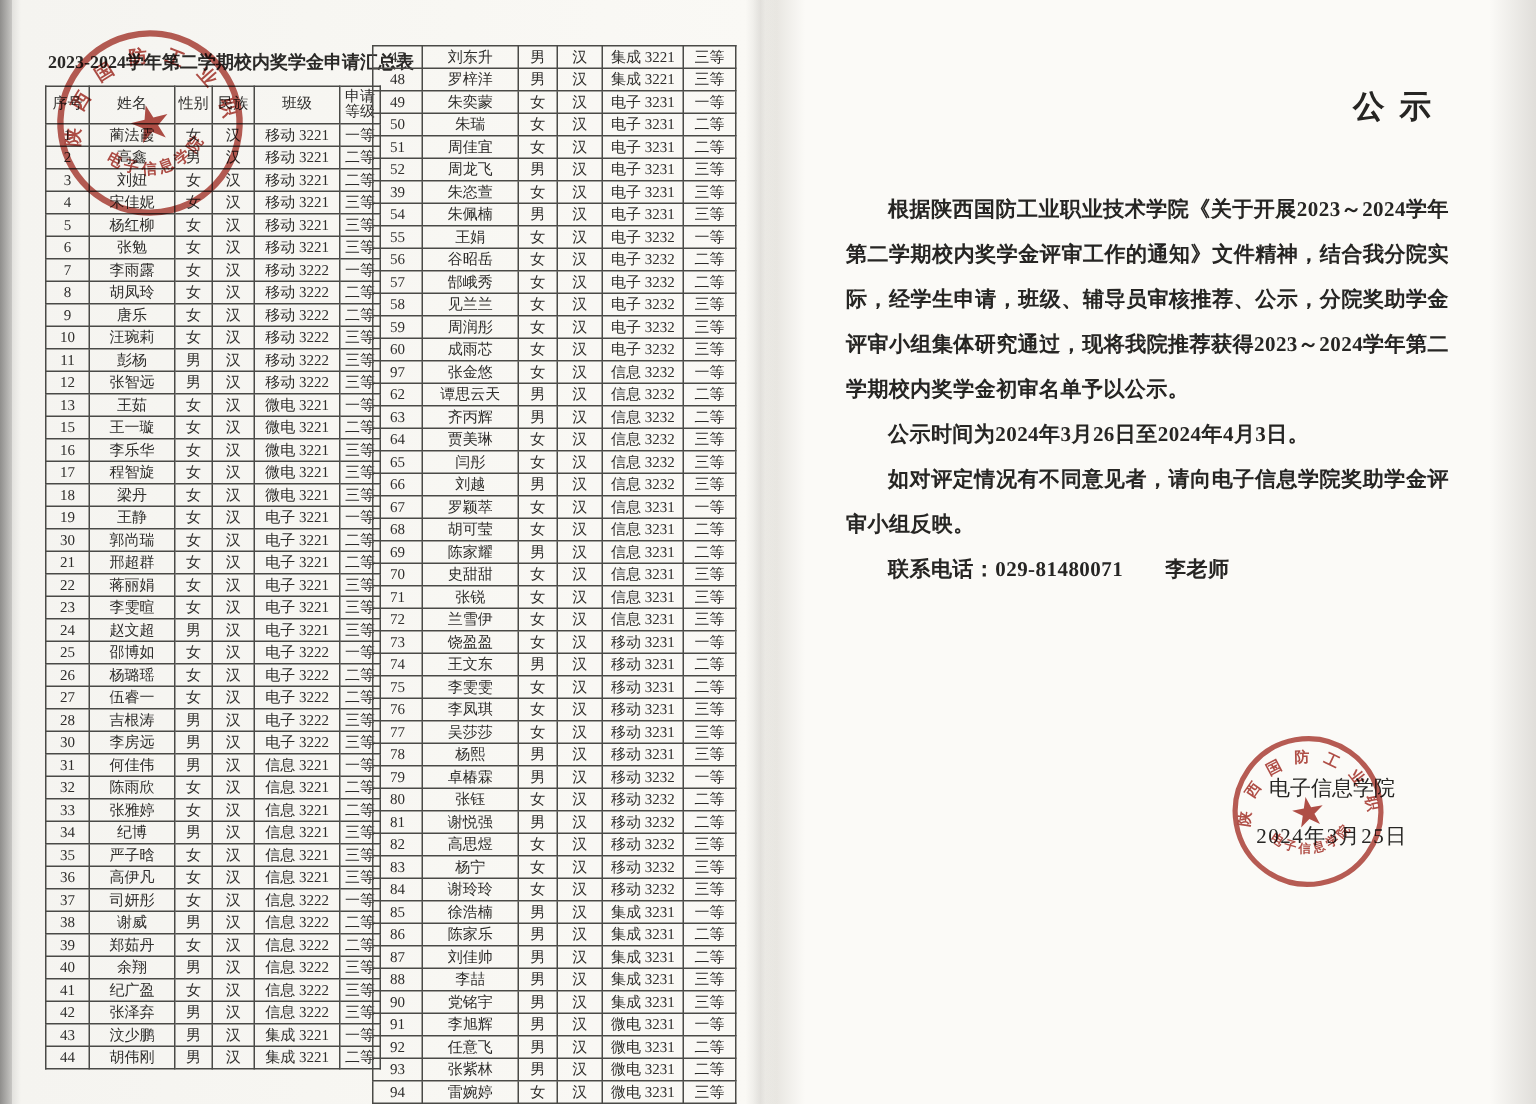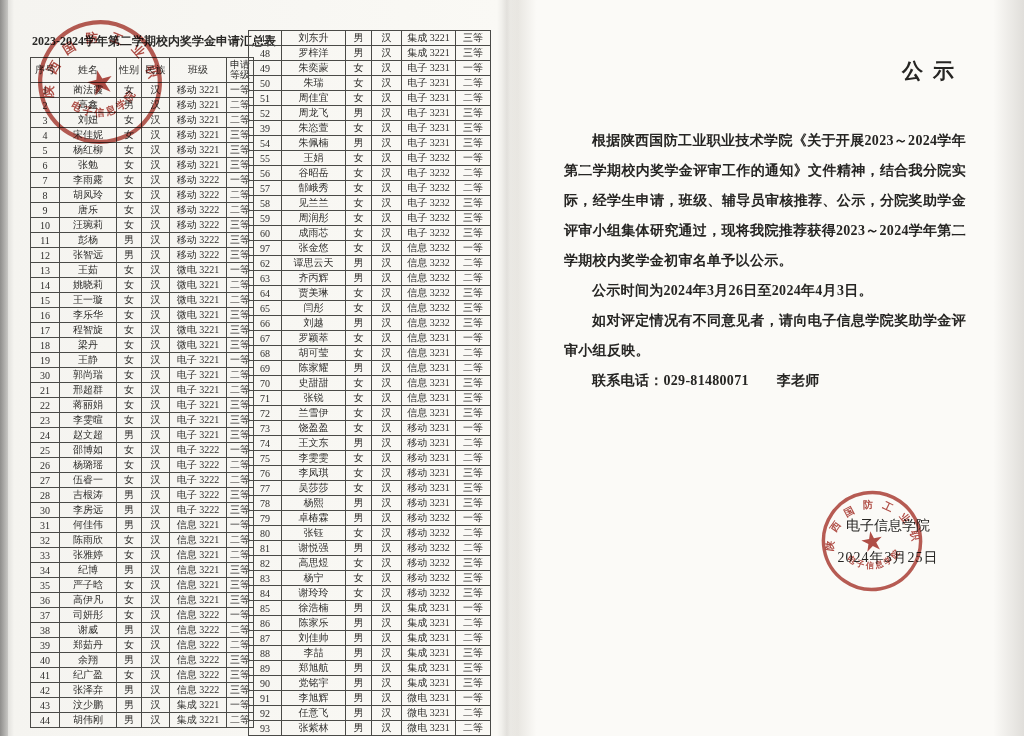--- a/index.html
+++ b/index.html
@@ -181,28 +181,20 @@
           </tr>
           <tr>
             <td>13</td>
             <td>王茹</td>
             <td>女</td>
             <td>汉</td>
             <td>微电 3221</td>
             <td>一等</td>
           </tr>
           <tr>
-            <td>14</td>
-            <td>姚晓莉</td>
-            <td>女</td>
-            <td>汉</td>
-            <td>微电 3221</td>
-            <td>二等</td>
-          </tr>
-          <tr>
             <td>15</td>
             <td>王一璇</td>
             <td>女</td>
             <td>汉</td>
             <td>微电 3221</td>
             <td>二等</td>
           </tr>
           <tr>
             <td>16</td>
             <td>李乐华</td>
@@ -764,28 +756,20 @@
             <td>87</td>
             <td>刘佳帅</td>
             <td>男</td>
             <td>汉</td>
             <td>集成 3231</td>
             <td>二等</td>
           </tr>
           <tr>
             <td>88</td>
             <td>李喆</td>
-            <td>男</td>
-            <td>汉</td>
-            <td>集成 3231</td>
-            <td>三等</td>
-          </tr>
-          <tr>
-            <td>89</td>
-            <td>郑旭航</td>
             <td>男</td>
             <td>汉</td>
             <td>集成 3231</td>
             <td>三等</td>
           </tr>
           <tr>
             <td>90</td>
             <td>党铭宇</td>
             <td>男</td>
             <td>汉</td>

